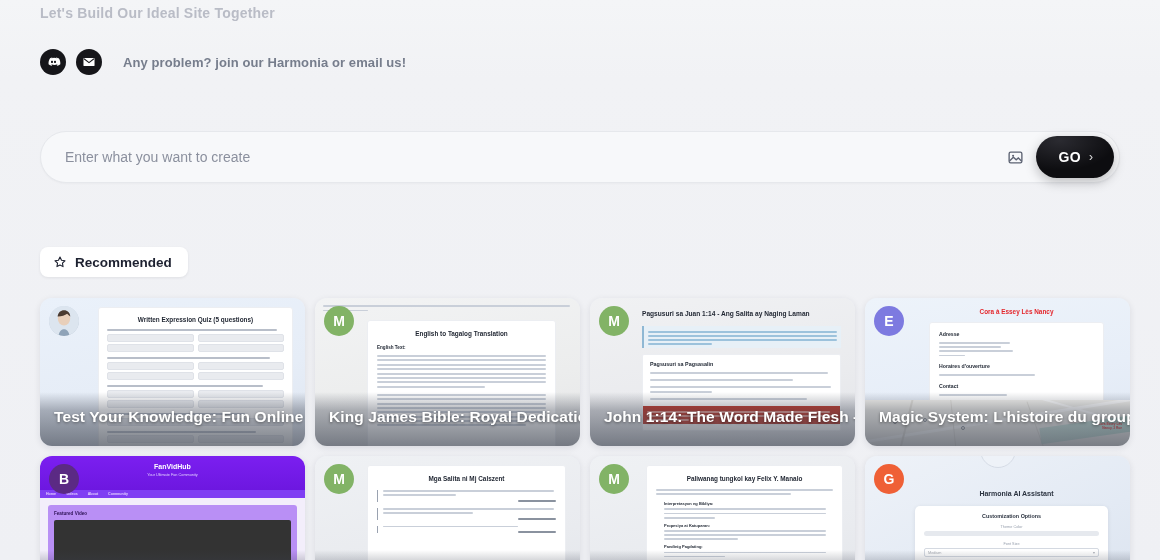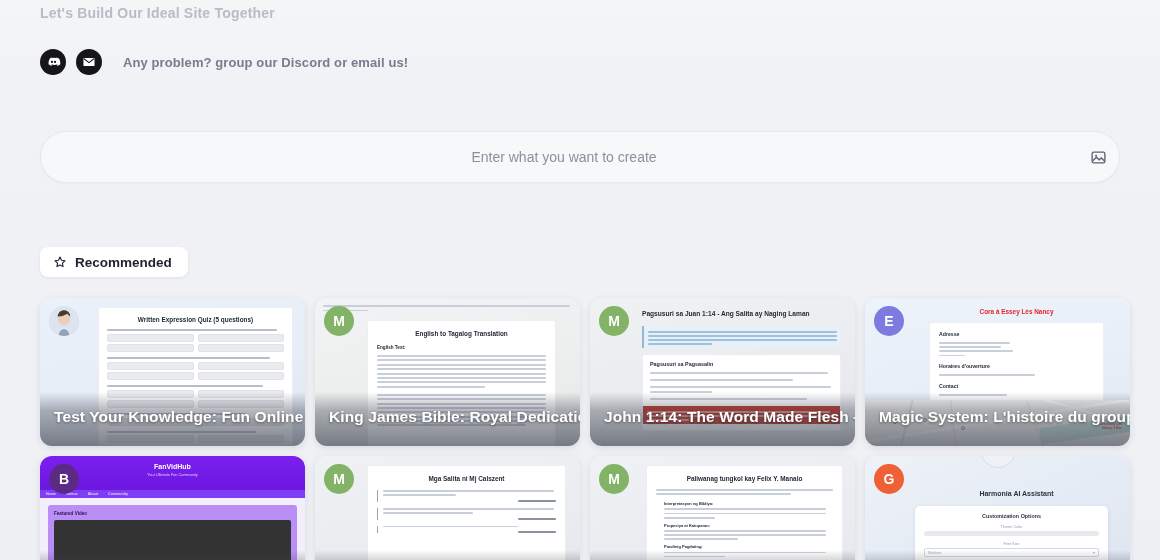--- a/index.html
+++ b/index.html
@@ -47,21 +47,20 @@
     display: flex; align-items: center;
     box-shadow: 0 1px 2px rgba(16,20,40,.03);
     position: relative;
   }
   .search-input {
     flex: 1 1 auto;
     border: 0; outline: 0; background: transparent;
     font-family: "Liberation Sans", sans-serif;
     font-size: 14px; color: #3d4354;
     padding: 0 20px 0 24px;
-    text-align: center;
   }
   .search-input::placeholder { color: #8b909e; }
   .img-btn {
     width: 30px; height: 30px; margin-right: 6px;
     display: flex; align-items: center; justify-content: center;
     color: #5c6272; flex: 0 0 auto; border-radius: 6px;
   }
   .go-btn {
     flex: 0 0 auto;
     height: 42px; min-width: 78px;
@@ -230,33 +229,37 @@
       <svg width="15" height="15" viewBox="0 0 24 24" fill="#ffffff">
         <path d="M19.5 5.2A16 16 0 0 0 15.8 4l-.2.45c1.3.33 2.4.85 3.4 1.5a12.6 12.6 0 0 0-4-1.3 13.9 13.9 0 0 0-4 0 12.6 12.6 0 0 0-4 1.3c1-.65 2.1-1.17 3.4-1.5L10.2 4A16 16 0 0 0 6.5 5.2C4.4 8.4 3.8 11.6 4.1 14.7a16 16 0 0 0 4.9 2.5l.95-1.4a9.4 9.4 0 0 1-1.5-.75l.37-.29a11.3 11.3 0 0 0 9.36 0l.37.29c-.47.3-.97.55-1.5.75l.95 1.4a16 16 0 0 0 4.9-2.5c.35-3.6-.6-6.8-2.4-9.5ZM9.6 12.9c-.92 0-1.68-.85-1.68-1.9s.74-1.9 1.68-1.9c.95 0 1.7.86 1.69 1.9 0 1.05-.74 1.9-1.69 1.9Zm4.8 0c-.92 0-1.68-.85-1.68-1.9s.74-1.9 1.68-1.9c.95 0 1.7.86 1.69 1.9 0 1.05-.74 1.9-1.69 1.9Z"></path>
       </svg>
     </a>
     <a class="social-icon">
       <svg width="14" height="14" viewBox="0 0 24 24" fill="none" stroke="#ffffff" stroke-width="2.2">
         <rect x="2.5" y="5" width="19" height="14" rx="1.5" fill="#ffffff" stroke="none"></rect>
         <path d="M3.5 6.5 12 13l8.5-6.5" stroke="#16161a" stroke-width="1.8" fill="none"></path>
       </svg>
     </a>
-    <span class="contact-text">Any problem? group our Discord or email us!</span>
+    <span class="contact-text">Any problem? join our Harmonia or email us!</span>
   </div>
 </div>
 
 <div class="search-wrap">
   <input class="search-input" type="text" placeholder="Enter what you want to create" style="">
   <div class="img-btn">
     <svg width="17" height="17" viewBox="0 0 24 24" fill="none" stroke="currentColor" stroke-width="1.9">
       <rect x="3" y="4.5" width="18" height="15" rx="2.2"></rect>
       <circle cx="8.6" cy="9.6" r="1.5" fill="currentColor" stroke="none"></circle>
       <path d="M3.6 16.8 9 11.6l4 3.6 3-2.6 4.4 4.2"></path>
     </svg>
   </div>
+  <button class="go-btn">
+    <span>GO</span>
+    <span class="chev">›</span>
+  </button>
 </div>
 
 <div class="tabs">
   <div class="tab active">
     <span>
       <svg width="14" height="14" viewBox="0 0 24 24" fill="none" stroke="#1d2130" stroke-width="1.9" stroke-linejoin="round">
         <path d="M12 3.6l2.6 5.4 5.9.85-4.3 4.16 1.02 5.9L12 17.1l-5.22 2.8 1.02-5.9-4.3-4.16 5.9-.85z"></path>
       </svg>
     </span>
     <span>Recommended</span>

